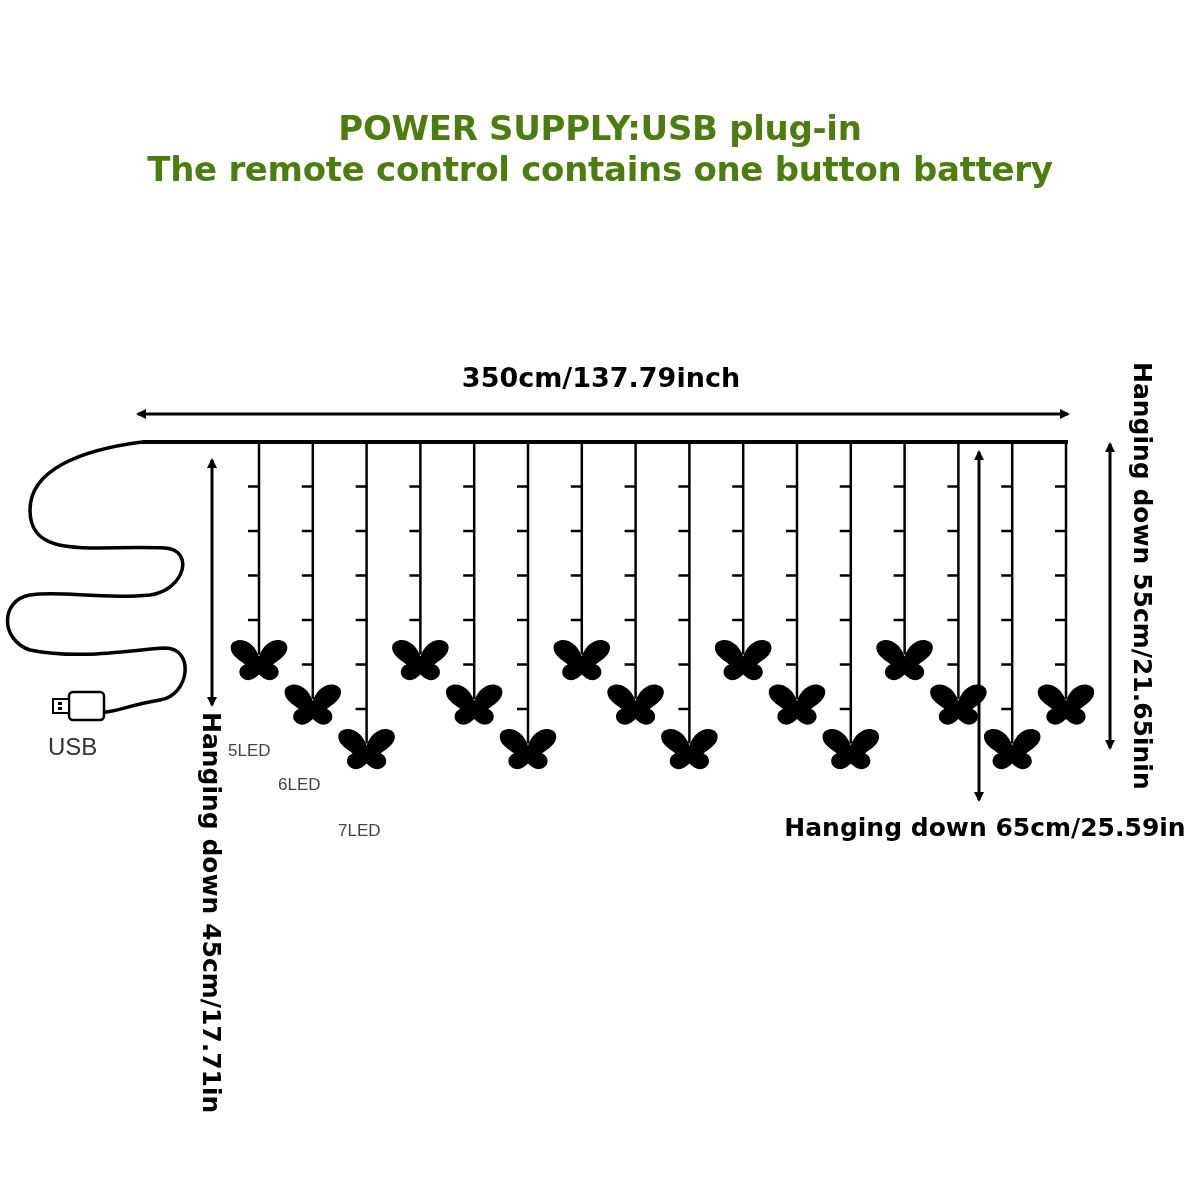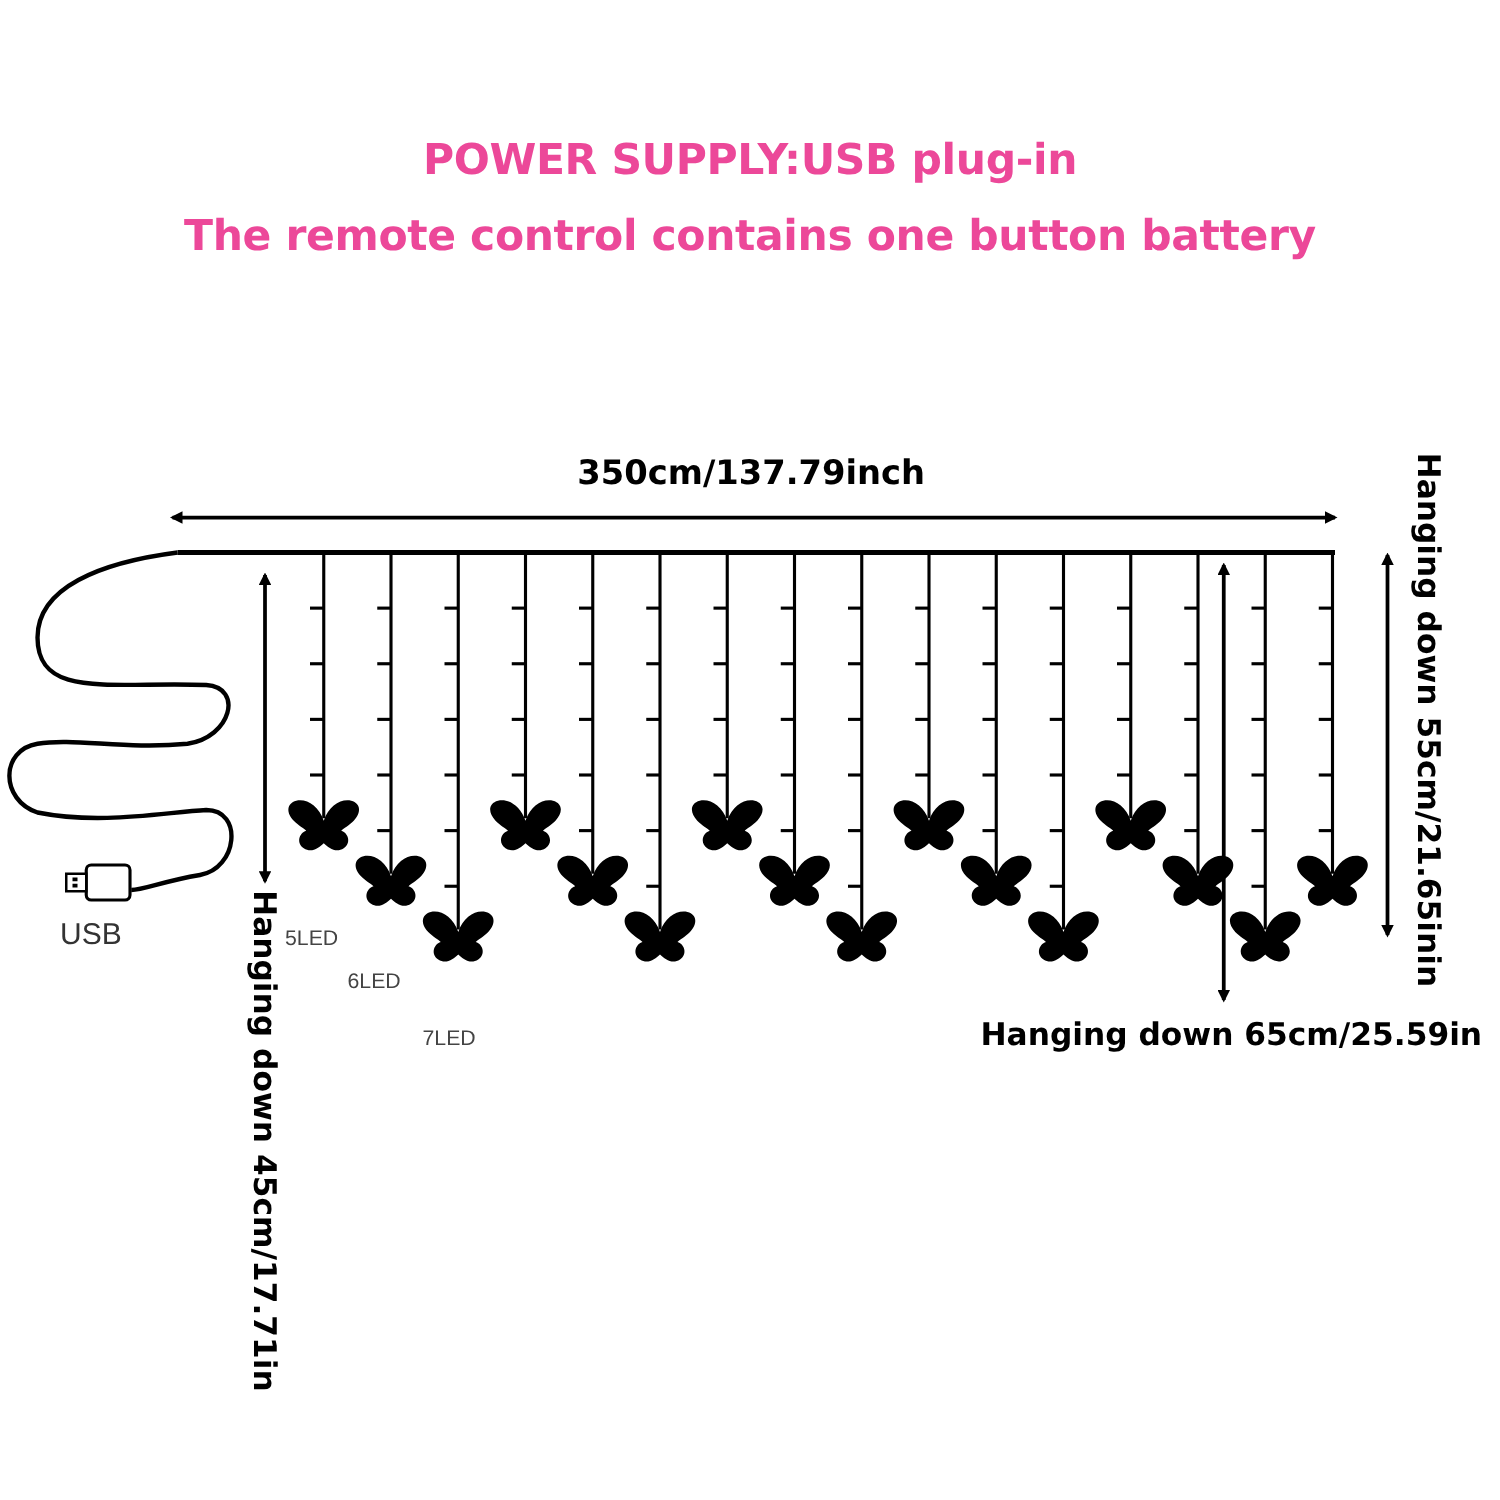--- a/index.html
+++ b/index.html
@@ -1,19 +1,19 @@
 <!DOCTYPE html>
 <html><head>
 <meta charset="utf-8">
 <style>
   html, body { margin: 0; padding: 0; background: #ffffff; }
   body { width: 1200px; height: 1200px; position: relative; overflow: hidden; font-family: "DejaVu Sans", sans-serif; }
-  .title { position: absolute; left: 0; width: 1200px; text-align: center; font-weight: bold; font-size: 34px; color: #ec4899; letter-spacing: -0.3px; }
+  .title { position: absolute; left: 0; width: 1200px; text-align: center; font-weight: bold; font-size: 34px; color: #4d7c0f; letter-spacing: -0.3px; }
   #t1 { top: 108px; }
-  #t2 { top: 169px; }
+  #t2 { top: 149px; }
   svg#diagram { position: absolute; left: 0; top: 0; }
   .lbl { font-family: "DejaVu Sans", sans-serif; font-weight: bold; fill: #000; }
   .led { font-family: "Liberation Sans", sans-serif; fill: #444; font-size: 17px; }
   .usb { font-family: "Liberation Sans", sans-serif; fill: #333; font-size: 24px; }
 </style>
 </head>
 <body>
 
 <div id="t1" class="title">POWER SUPPLY:USB plug-in</div>
 <div id="t2" class="title">The remote control contains one button battery</div>

